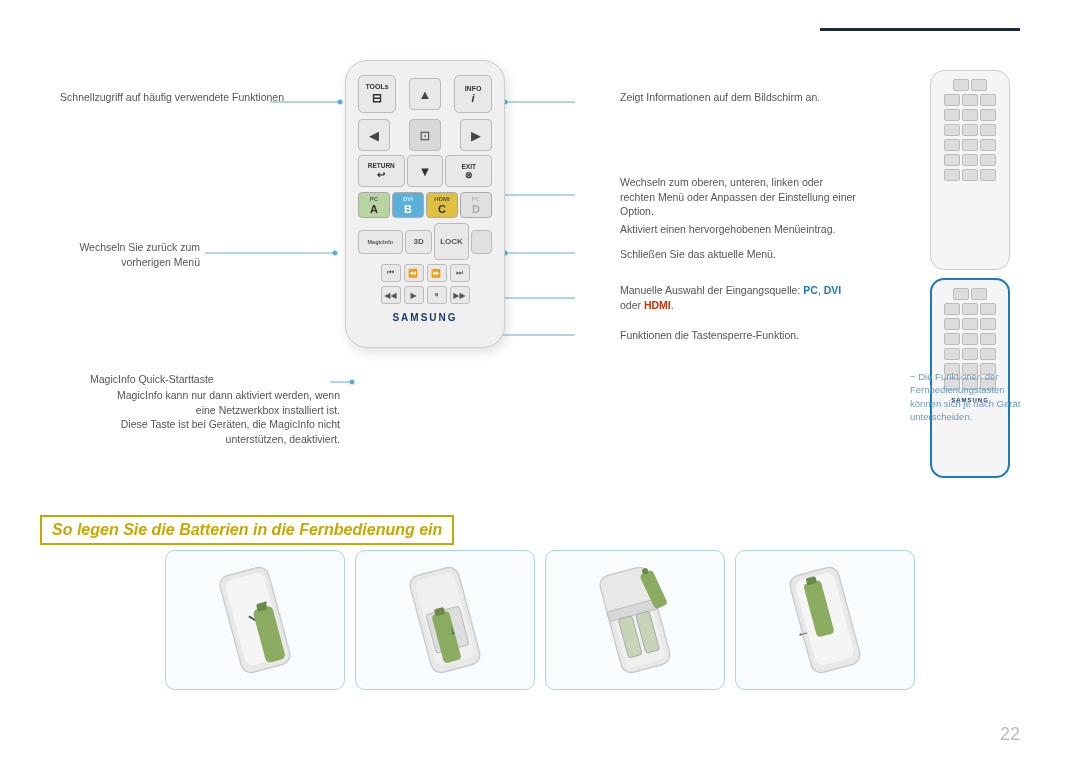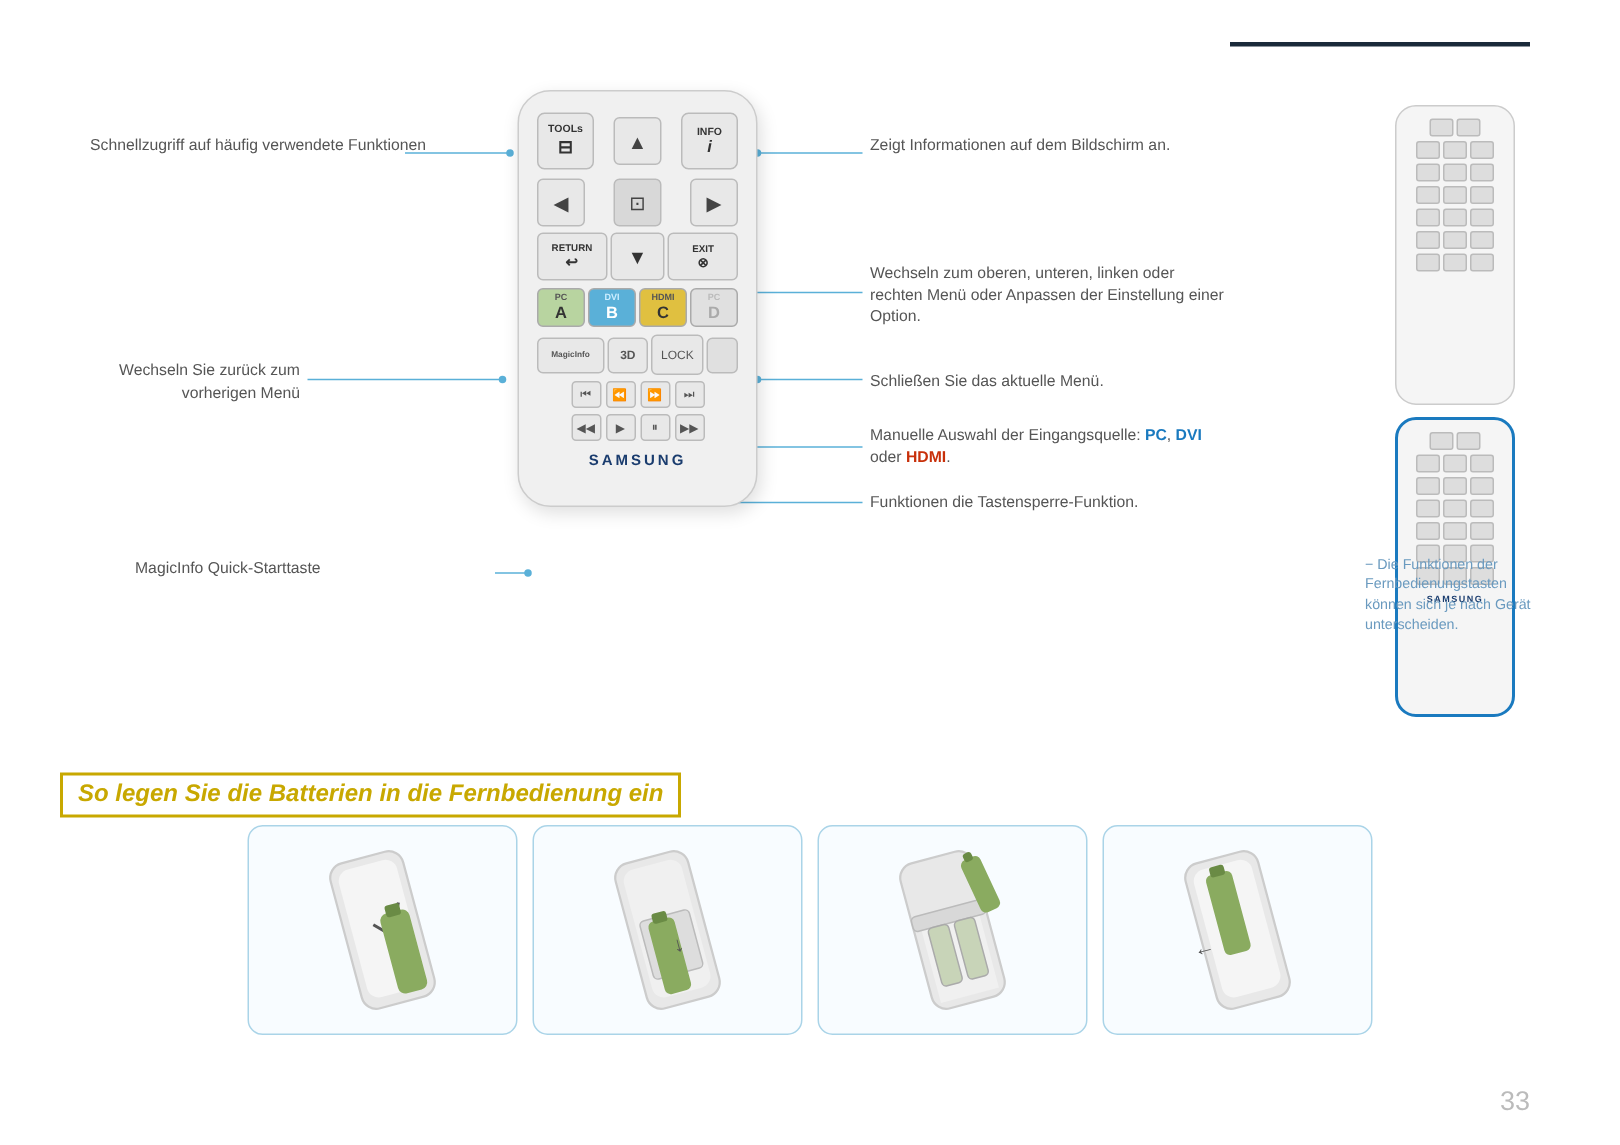--- a/index.html
+++ b/index.html
@@ -234,29 +234,29 @@
       display: flex;
       align-items: center;
       justify-content: center;
       font-size: 8px;
       font-weight: bold;
       color: #555;
       cursor: pointer;
     }
     .btn-lock {
       flex: 1;
-      height: 27px;
+      height: 37px;
       background: #e8e8e8;
       border: 1px solid #bbb;
       border-radius: 4px;
       display: flex;
       align-items: center;
       justify-content: center;
       font-size: 7px;
-      font-weight: normal;
+      font-weight: bold;
       color: #555;
       cursor: pointer;
     }
     .btn-small-sq {
       flex: 0.6;
       height: 24px;
       background: #e0e0e0;
       border: 1px solid #bbb;
       border-radius: 4px;
     }
@@ -306,20 +306,21 @@
       font-size: 10.5px;
       color: #555;
       line-height: 1.4;
     }
 
     .ann-right {
       position: absolute;
       font-size: 10.5px;
       color: #555;
       line-height: 1.4;
+      margin-left: 40px;
     }
 
     
     .small-remote-wrap {
       position: absolute;
       top: 20px;
       right: 10px;
       width: 120px;
     }
 
@@ -442,21 +443,21 @@
       width: 100%;
       height: 500px;
       pointer-events: none;
     }
   </style>
 </head>
 <body>
 
 <div class="top-line"></div>
 
-<div class="page-number">33</div>
+<div class="page-number">22</div>
 
 <div class="main-area">
 
   <svg class="ann-svg">
 
     <line x1="230" y1="62" x2="300" y2="62" stroke="#5ab0d8" stroke-width="1"></line>
     <circle cx="300" cy="62" r="2.5" fill="#5ab0d8"></circle>
 
     <line x1="465" y1="62" x2="535" y2="62" stroke="#5ab0d8" stroke-width="1"></line>
     <circle cx="465" cy="62" r="2.5" fill="#5ab0d8"></circle>
@@ -485,31 +486,40 @@
   </div>
 
   <div class="ann-left" style="top:200px; left:0; width:160px;">
     <span>Wechseln Sie zurück zum vorherigen Menü</span>
   </div>
 
   <div class="ann-left" style="top:332px; left:50px; width:240px; text-align:left;">
     <span>MagicInfo Quick-Starttaste</span>
   </div>
 
+  <div class="ann-left" style="top:348px; left:20px; width:280px; text-align:right;">
+    <span>MagicInfo kann nur dann aktiviert werden, wenn<br>
+    eine Netzwerkbox installiert ist.<br>
+    Diese Taste ist bei Geräten, die MagicInfo nicht<br>
+    unterstützen, deaktiviert.</span>
+  </div>
 
   <div class="ann-right" style="top:50px; left:540px; width:310px;">
     <span>Zeigt Informationen auf dem Bildschirm an.</span>
   </div>
 
   <div class="ann-right" style="top:135px; left:540px; width:310px;">
     <span>Wechseln zum oberen, unteren, linken oder<br>
     rechten Menü oder Anpassen der Einstellung einer<br>
     Option.</span>
   </div>
 
+  <div class="ann-right" style="top:182px; left:540px; width:310px;">
+    <span>Aktiviert einen hervorgehobenen Menüeintrag.</span>
+  </div>
 
   <div class="ann-right" style="top:207px; left:540px; width:310px;">
     <span>Schließen Sie das aktuelle Menü.</span>
   </div>
 
   <div class="ann-right" style="top:243px; left:540px; width:310px;">
     <span>Manuelle Auswahl der Eingangsquelle: <strong style="color:#1a7abf;">PC</strong>, <strong style="color:#1a7abf;">DVI</strong><br>
     oder <strong style="color:#c8300a;">HDMI</strong>.</span>
   </div>
 

